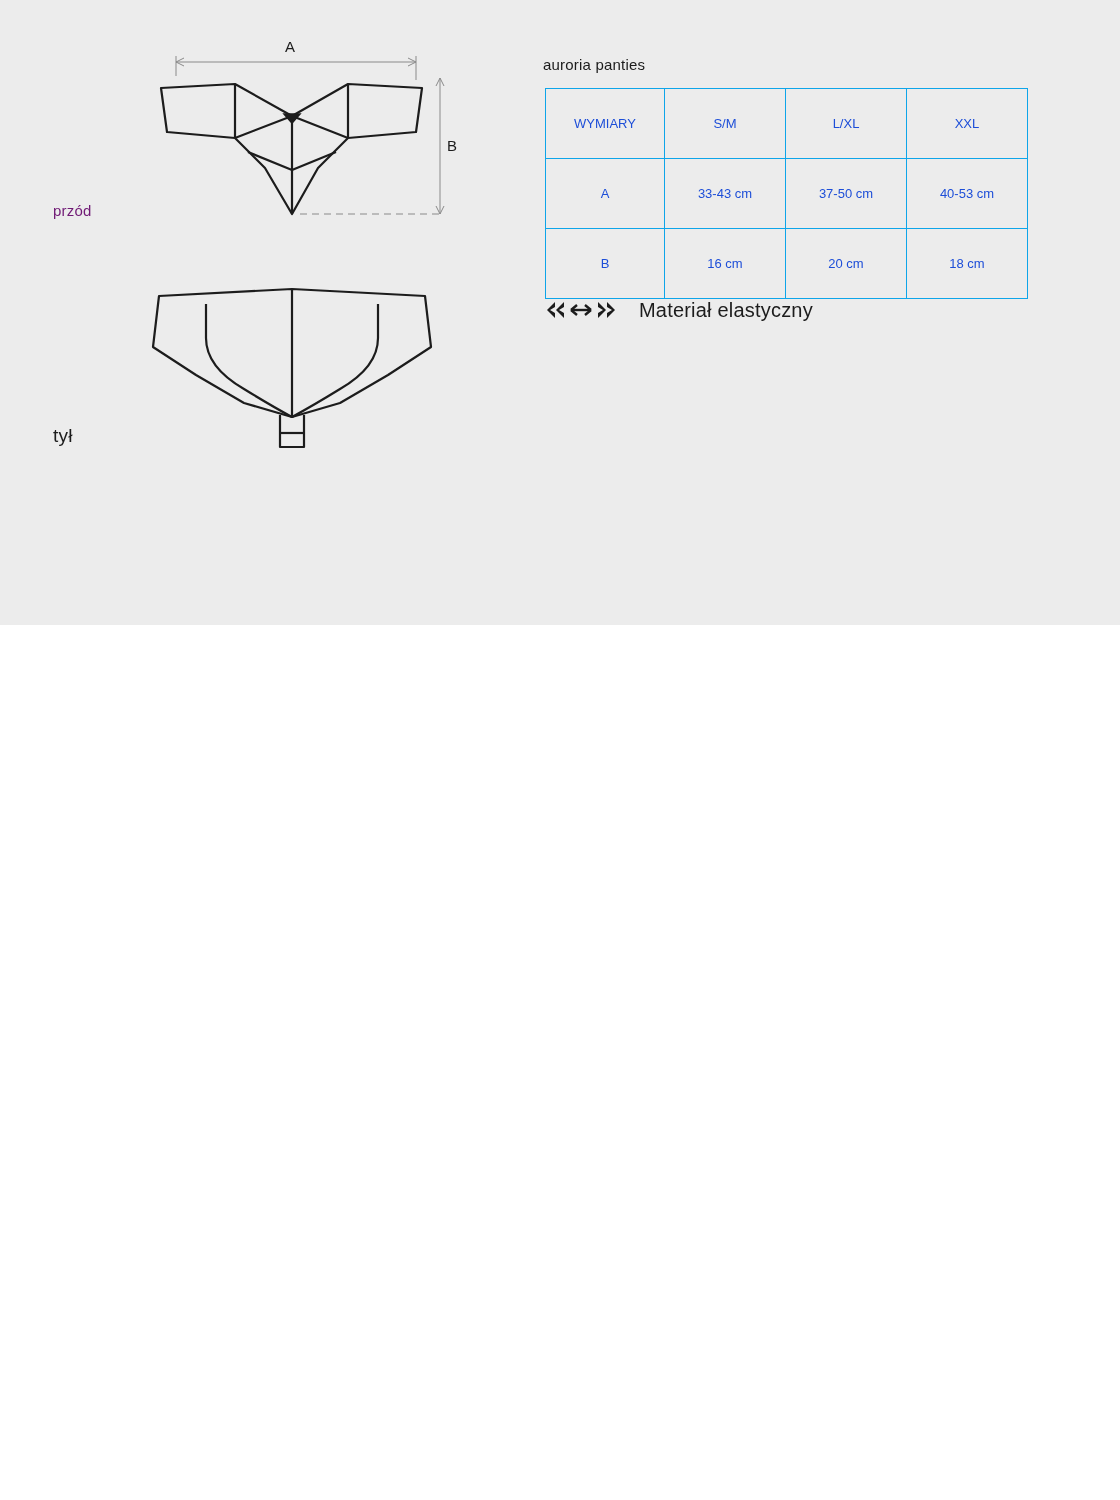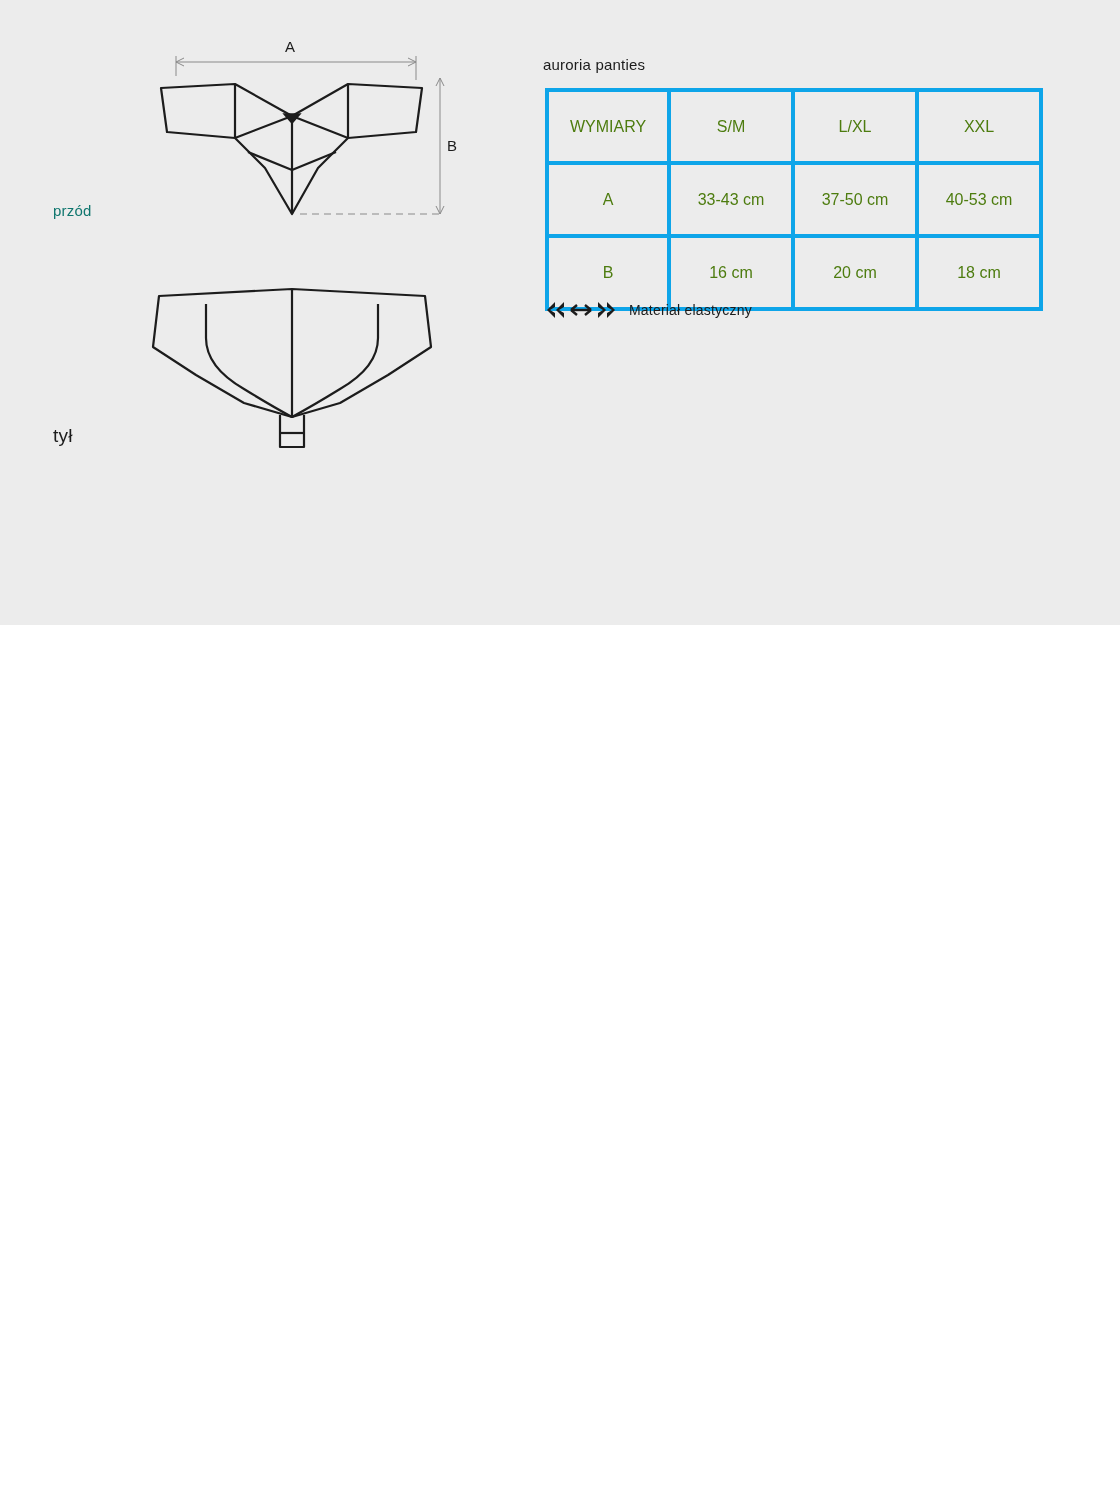--- a/index.html
+++ b/index.html
@@ -27,21 +27,21 @@
     left: 0;
     top: 0;
     width: 520px;
     height: 625px;
   }
   .label-przod {
     position: absolute;
     left: 53px;
     top: 202px;
     font-size: 15px;
-    color: #0f766e;
+    color: #701a75;
     letter-spacing: 0.2px;
   }
   .label-tyl {
     position: absolute;
     left: 53px;
     top: 425px;
     font-size: 19px;
     color: #1c1c1c;
     letter-spacing: 0.2px;
   }
@@ -71,50 +71,50 @@
     letter-spacing: 0.2px;
   }
   table.size-table {
     position: absolute;
     left: 3px;
     top: 88px;
     border-collapse: collapse;
     background: #ececec;
   }
   table.size-table td {
-    border: 4px solid #0ea5e9;
+    border: 1px solid #0ea5e9;
     width: 120px;
     height: 69px;
     text-align: center;
     vertical-align: middle;
-    font-size: 16px;
-    color: #4d7c0f;
+    font-size: 13px;
+    color: #1d4ed8;
     font-weight: normal;
     padding: 0;
   }
   table.size-table td.hdr-first {
     width: 118px;
   }
   .elastic-row {
     position: absolute;
     left: 3px;
     top: 296px;
     display: flex;
     align-items: center;
     height: 28px;
   }
   .elastic-icon {
     width: 72px;
     height: 20px;
     display: block;
   }
   .elastic-text {
-    font-size: 14px;
+    font-size: 20px;
     color: #1c1c1c;
-    margin-left: 12px;
+    margin-left: 22px;
     letter-spacing: 0.2px;
   }
   .dim-letter {
     font-size: 15px;
     fill: #1c1c1c;
     font-family: "Liberation Sans", sans-serif;
   }
 </style>
 </head>
 <body>

